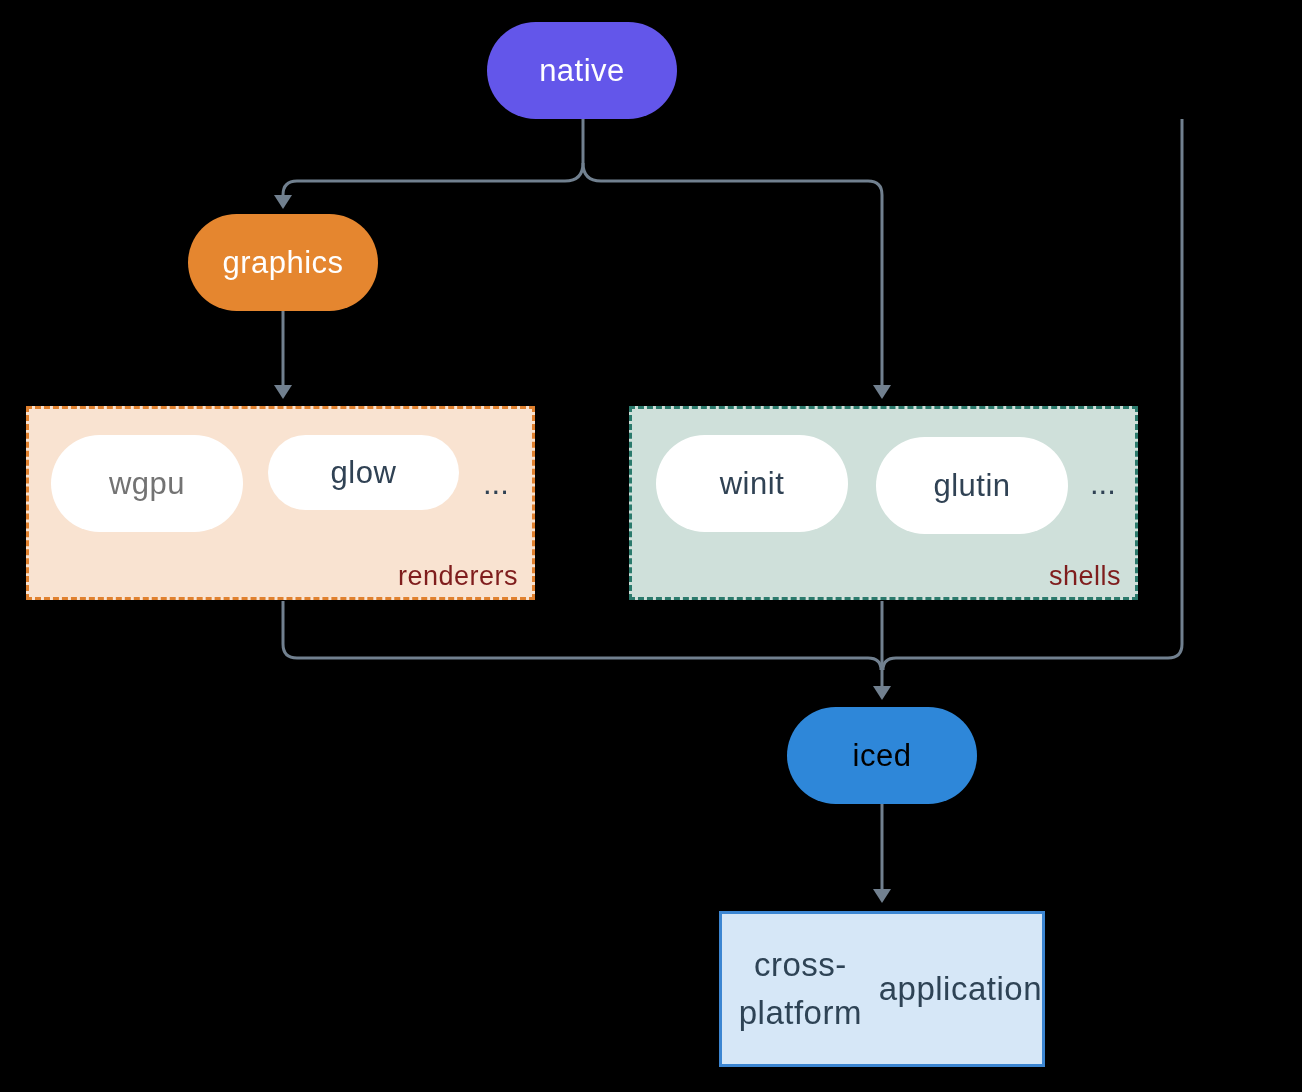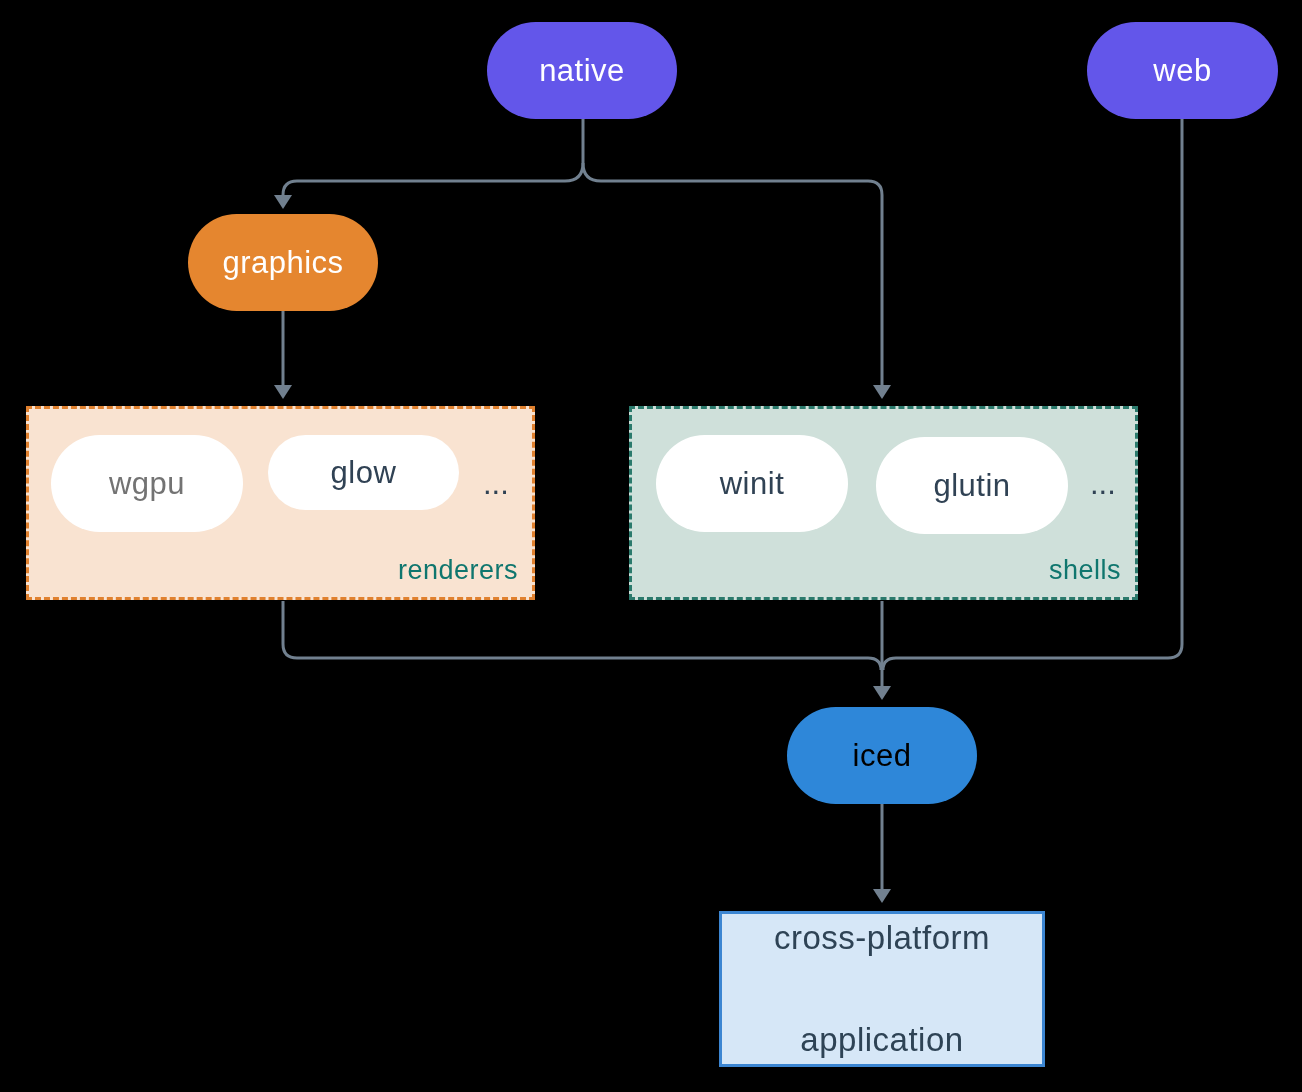--- a/index.html
+++ b/index.html
@@ -19,32 +19,32 @@
     border-radius:60px;
     font-size:31px;letter-spacing:.5px;
     color:#fff;
   }
   .pill.small{color:#304254;background:#fff;}
   .groupbox{
     position:absolute;box-sizing:border-box;
     border:3px dashed;
   }
   .group-label{
-    position:absolute;right:14px;bottom:11px;
-    font-size:27px;color:#0f766e;letter-spacing:.5px;
+    position:absolute;right:14px;bottom:5px;
+    font-size:27px;color:#7f1d1d;letter-spacing:.5px;
   }
   .ellipsis{
     position:absolute;top:26px;height:97px;
     display:flex;align-items:center;
     font-size:31px;color:#304254;
   }
   .appbox{
     position:absolute;box-sizing:border-box;
     border:3px solid;
-    display:flex;flex-direction:column;align-items:center;justify-content:space-between;
+    display:flex;flex-direction:row;align-items:center;justify-content:space-between;
     font-size:33px;line-height:48px;color:#2e4355;letter-spacing:.5px;
     text-align:center;
   }
 </style>
 </head>
 <body>
 
 <div class="canvas">
 
   <svg class="connectors" width="1302" height="1092" viewBox="0 0 1302 1092" aria-hidden="true">
@@ -66,23 +66,20 @@
     <polygon points="873,686 891,686 882,700" style="fill: rgb(113, 128, 143);"></polygon>
 
     <path d="M882 803 V889" style="stroke: rgb(113, 128, 143);"></path>
     <polygon points="873,889 891,889 882,903" style="fill: rgb(113, 128, 143);"></polygon>
   </svg>
 
   <div class="pill" style="left: 487px; top: 22px; width: 190px; height: 97px; background-color: rgb(99, 86, 234); color: rgb(255, 255, 255);">
     <span>native</span>
   </div>
 
-  <div class="pill" style="left: 1087px; top: 22px; width: 191px; height: 97px; background-color: rgb(99, 86, 234); color: rgb(255, 255, 255);">
-    <span>web</span>
-  </div>
 
   <div class="pill" style="left: 188px; top: 214px; width: 190px; height: 97px; background-color: rgb(229, 134, 47); color: rgb(255, 255, 255);">
     <span>graphics</span>
   </div>
 
   <div class="groupbox" style="left: 26px; top: 406px; width: 509px; height: 194px; background-color: rgb(249, 227, 209); border-color: rgb(224, 129, 47);">
     <div class="pill small" style="left: 22px; top: 26px; width: 192px; height: 97px; color: #737373;">
       <span>wgpu</span>
     </div>
     <div class="pill small" style="left: 239px; top: 26px; width: 191px; height: 75px; color: rgb(48, 66, 84);">

